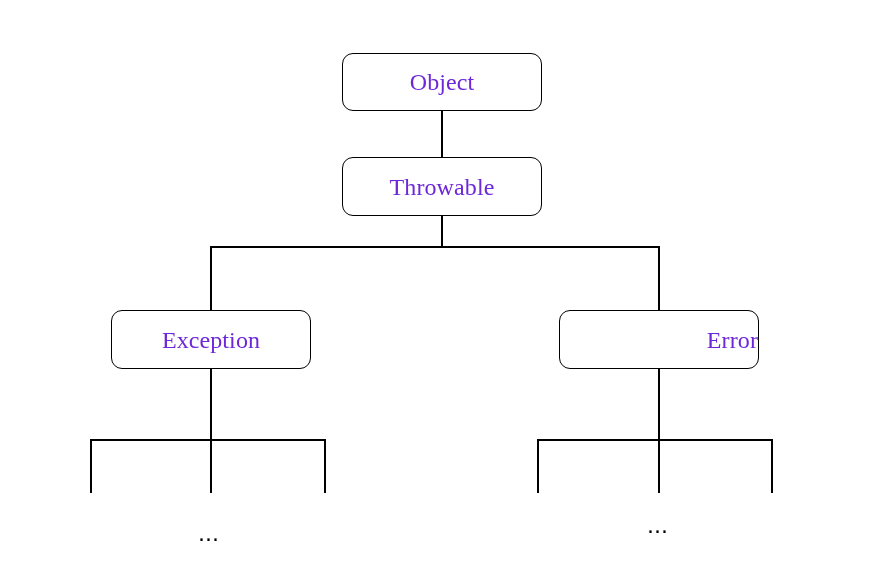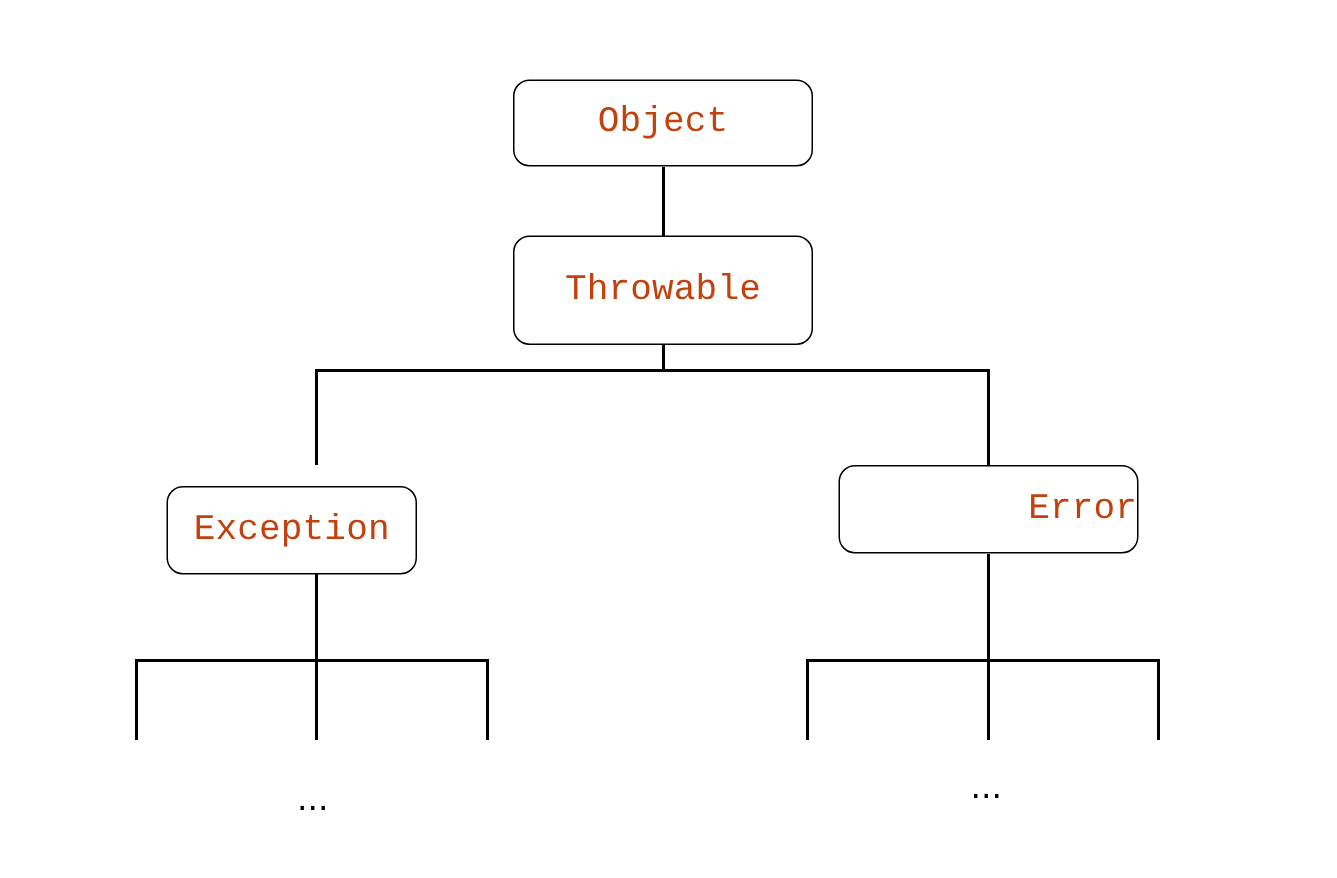--- a/index.html
+++ b/index.html
@@ -33,24 +33,24 @@
     box-sizing: border-box;
     background: #ffffff;
     border: 1.6px solid #000000;
     border-radius: 11px;
     display: flex;
     align-items: center;
     justify-content: center;
     z-index: 2;
   }
   .node-label {
-    font-family: Liberation Mono, monospace;
+    font-family: Liberation Serif, serif;
     font-size: 24px;
     font-weight: 300;
-    color: #c2410c;
+    color: #6d28d9;
     line-height: 1;
     letter-spacing: 0.1px;
     white-space: nowrap;
     user-select: none;
   }
   .ellipsis-label {
     position: absolute;
     font-family: "DejaVu Sans", "Liberation Sans", sans-serif;
     font-size: 22px;
     font-weight: 400;
@@ -87,25 +87,25 @@
       <line x1="538" y1="440" x2="538" y2="493"></line>
       <line x1="659" y1="440" x2="659" y2="493"></line>
       <line x1="772" y1="440" x2="772" y2="493"></line>
     </g>
   </svg>
 
   <div class="node-box" style="left:342px; top:53px; width:200px; height:58px;">
     <span class="node-label">Object</span>
   </div>
 
-  <div class="node-box" style="left:342px; top:157px; width:200px; height:73px;">
+  <div class="node-box" style="left:342px; top:157px; width:200px; height:59px;">
     <span class="node-label">Throwable</span>
   </div>
 
-  <div class="node-box" style="left:111px; top:324px; width:167px; height:59px;">
+  <div class="node-box" style="left:111px; top:310px; width:200px; height:59px;">
     <span class="node-label">Exception</span>
   </div>
 
   <div class="node-box" style="left:559px; top:310px; width:200px; height:59px;justify-content:flex-end;">
     <span class="node-label">Error</span>
   </div>
 
   <div class="ellipsis-label" style="left:198px; top:523px;">...</div>
 
   <div class="ellipsis-label" style="left:647px; top:515px;">...</div>

